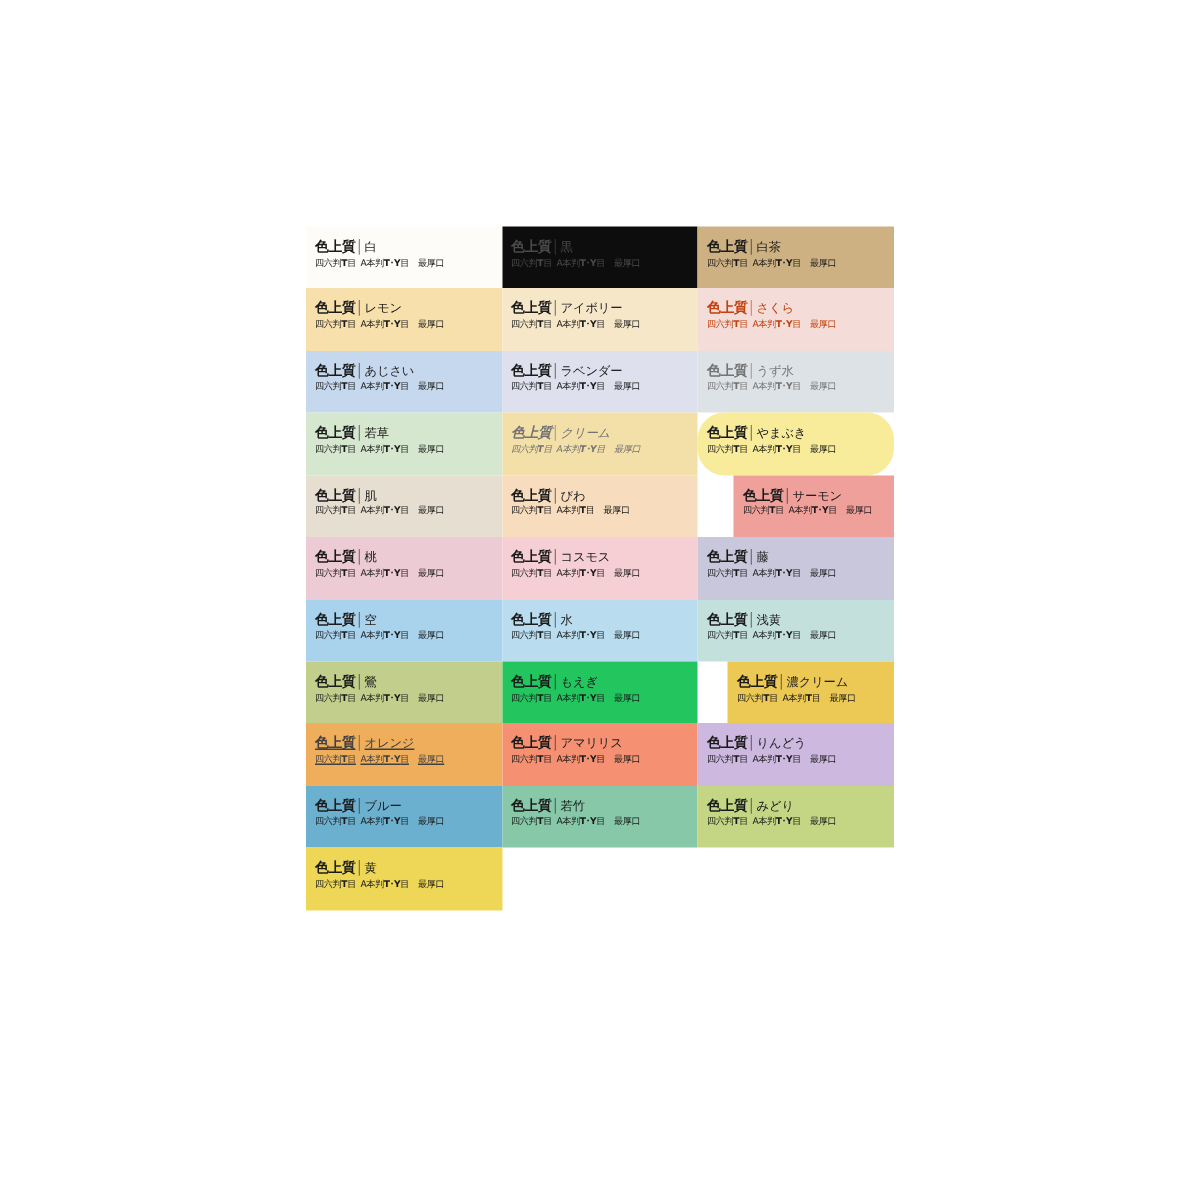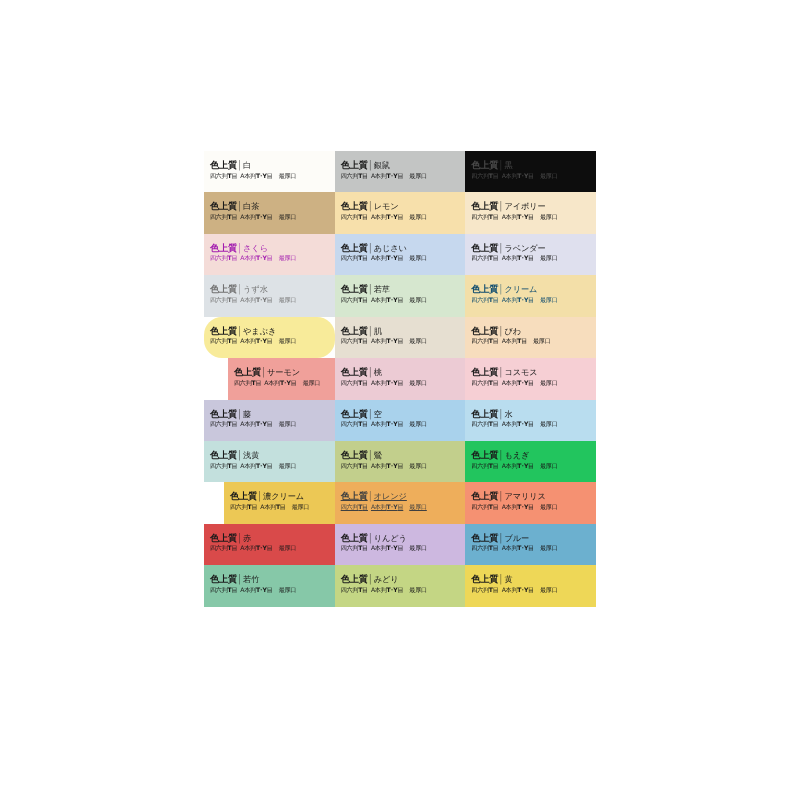--- a/index.html
+++ b/index.html
@@ -77,61 +77,57 @@
 </style>
 </head>
 <body>
 
 <div id="page">
   <div id="swatch-grid">
       <div class="swatch" style="background: rgb(253, 252, 248); color: rgb(26, 26, 26);">
         <div class="swatch-title"><span class="brand">色上質</span><span class="sep">|</span><span class="cname">白</span></div>
         <span class="swatch-sub"><span>四六判</span><span class="bd">T</span><span>目</span><span class="gap"></span><span>A本判</span><span class="bd">T･Y</span><span>目</span><span class="gap"></span><span class="gap"></span><span>最厚口</span></span>
       </div>
-      <div class="swatch" style="background: rgb(195, 197, 196); color: rgb(26, 26, 26);">
-        <div class="swatch-title"><span class="brand">色上質</span><span class="sep">|</span><span class="cname">銀鼠</span></div>
-        <span class="swatch-sub"><span>四六判</span><span class="bd">T</span><span>目</span><span class="gap"></span><span>A本判</span><span class="bd">T･Y</span><span>目</span><span class="gap"></span><span class="gap"></span><span>最厚口</span></span>
-      </div>
       <div class="swatch" style="background: rgb(13, 13, 13); color: rgb(74, 74, 74);">
         <div class="swatch-title"><span class="brand">色上質</span><span class="sep">|</span><span class="cname">黒</span></div>
         <span class="swatch-sub"><span>四六判</span><span class="bd">T</span><span>目</span><span class="gap"></span><span>A本判</span><span class="bd">T･Y</span><span>目</span><span class="gap"></span><span class="gap"></span><span>最厚口</span></span>
       </div>
       <div class="swatch" style="background: rgb(205, 177, 131); color: rgb(26, 26, 26);">
         <div class="swatch-title"><span class="brand">色上質</span><span class="sep">|</span><span class="cname">白茶</span></div>
         <span class="swatch-sub"><span>四六判</span><span class="bd">T</span><span>目</span><span class="gap"></span><span>A本判</span><span class="bd">T･Y</span><span>目</span><span class="gap"></span><span class="gap"></span><span>最厚口</span></span>
       </div>
       <div class="swatch" style="background: rgb(247, 224, 171); color: rgb(26, 26, 26);">
         <div class="swatch-title"><span class="brand">色上質</span><span class="sep">|</span><span class="cname">レモン</span></div>
         <span class="swatch-sub"><span>四六判</span><span class="bd">T</span><span>目</span><span class="gap"></span><span>A本判</span><span class="bd">T･Y</span><span>目</span><span class="gap"></span><span class="gap"></span><span>最厚口</span></span>
       </div>
       <div class="swatch" style="background: rgb(247, 231, 201); color: rgb(26, 26, 26);">
         <div class="swatch-title"><span class="brand">色上質</span><span class="sep">|</span><span class="cname">アイボリー</span></div>
         <span class="swatch-sub"><span>四六判</span><span class="bd">T</span><span>目</span><span class="gap"></span><span>A本判</span><span class="bd">T･Y</span><span>目</span><span class="gap"></span><span class="gap"></span><span>最厚口</span></span>
       </div>
-      <div class="swatch" style="background: rgb(244, 220, 216); color: #a21caf;">
+      <div class="swatch" style="background: rgb(244, 220, 216); color: #c2410c;">
         <div class="swatch-title"><span class="brand">色上質</span><span class="sep">|</span><span class="cname">さくら</span></div>
         <span class="swatch-sub"><span>四六判</span><span class="bd">T</span><span>目</span><span class="gap"></span><span>A本判</span><span class="bd">T･Y</span><span>目</span><span class="gap"></span><span class="gap"></span><span>最厚口</span></span>
       </div>
       <div class="swatch" style="background: rgb(198, 216, 238); color: rgb(26, 26, 26);">
         <div class="swatch-title"><span class="brand">色上質</span><span class="sep">|</span><span class="cname">あじさい</span></div>
         <span class="swatch-sub"><span>四六判</span><span class="bd">T</span><span>目</span><span class="gap"></span><span>A本判</span><span class="bd">T･Y</span><span>目</span><span class="gap"></span><span class="gap"></span><span>最厚口</span></span>
       </div>
       <div class="swatch" style="background: rgb(223, 224, 238); color: rgb(26, 26, 26);">
         <div class="swatch-title"><span class="brand">色上質</span><span class="sep">|</span><span class="cname">ラベンダー</span></div>
         <span class="swatch-sub"><span>四六判</span><span class="bd">T</span><span>目</span><span class="gap"></span><span>A本判</span><span class="bd">T･Y</span><span>目</span><span class="gap"></span><span class="gap"></span><span>最厚口</span></span>
       </div>
       <div class="swatch" style="background: rgb(221, 226, 230); color: #737373;">
         <div class="swatch-title"><span class="brand">色上質</span><span class="sep">|</span><span class="cname">うず水</span></div>
         <span class="swatch-sub"><span>四六判</span><span class="bd">T</span><span>目</span><span class="gap"></span><span>A本判</span><span class="bd">T･Y</span><span>目</span><span class="gap"></span><span class="gap"></span><span>最厚口</span></span>
       </div>
       <div class="swatch" style="background: rgb(214, 231, 207); color: rgb(26, 26, 26);">
         <div class="swatch-title"><span class="brand">色上質</span><span class="sep">|</span><span class="cname">若草</span></div>
         <span class="swatch-sub"><span>四六判</span><span class="bd">T</span><span>目</span><span class="gap"></span><span>A本判</span><span class="bd">T･Y</span><span>目</span><span class="gap"></span><span class="gap"></span><span>最厚口</span></span>
       </div>
-      <div class="swatch" style="background: rgb(243, 223, 168); color: #0c4a6e;">
+      <div class="swatch" style="background: rgb(243, 223, 168); color: #737373; font-style: italic;">
         <div class="swatch-title"><span class="brand">色上質</span><span class="sep">|</span><span class="cname">クリーム</span></div>
         <span class="swatch-sub"><span>四六判</span><span class="bd">T</span><span>目</span><span class="gap"></span><span>A本判</span><span class="bd">T･Y</span><span>目</span><span class="gap"></span><span class="gap"></span><span>最厚口</span></span>
       </div>
       <div class="swatch" style="background: rgb(248, 235, 154); color: rgb(26, 26, 26); border-radius: 18px;">
         <div class="swatch-title"><span class="brand">色上質</span><span class="sep">|</span><span class="cname">やまぶき</span></div>
         <span class="swatch-sub"><span>四六判</span><span class="bd">T</span><span>目</span><span class="gap"></span><span>A本判</span><span class="bd">T･Y</span><span>目</span><span class="gap"></span><span class="gap"></span><span>最厚口</span></span>
       </div>
       <div class="swatch" style="background: rgb(230, 223, 209); color: rgb(26, 26, 26);">
         <div class="swatch-title"><span class="brand">色上質</span><span class="sep">|</span><span class="cname">肌</span></div>
         <span class="swatch-sub"><span>四六判</span><span class="bd">T</span><span>目</span><span class="gap"></span><span>A本判</span><span class="bd">T･Y</span><span>目</span><span class="gap"></span><span class="gap"></span><span>最厚口</span></span>
@@ -179,24 +175,20 @@
       <div class="swatch" style="background: rgb(236, 200, 85); color: rgb(26, 26, 26); margin-left: 20px;">
         <div class="swatch-title"><span class="brand">色上質</span><span class="sep">|</span><span class="cname">濃クリーム</span></div>
         <span class="swatch-sub"><span>四六判</span><span class="bd">T</span><span>目</span><span class="gap"></span><span>A本判</span><span class="bd">T</span><span>目</span><span class="gap"></span><span class="gap"></span><span>最厚口</span></span>
       </div>
       <div class="swatch" style="background: rgb(238, 174, 91); color: #404040; text-decoration: underline;">
         <div class="swatch-title"><span class="brand">色上質</span><span class="sep">|</span><span class="cname">オレンジ</span></div>
         <span class="swatch-sub"><span>四六判</span><span class="bd">T</span><span>目</span><span class="gap"></span><span>A本判</span><span class="bd">T･Y</span><span>目</span><span class="gap"></span><span class="gap"></span><span>最厚口</span></span>
       </div>
       <div class="swatch" style="background: rgb(245, 145, 114); color: rgb(26, 26, 26);">
         <div class="swatch-title"><span class="brand">色上質</span><span class="sep">|</span><span class="cname">アマリリス</span></div>
-        <span class="swatch-sub"><span>四六判</span><span class="bd">T</span><span>目</span><span class="gap"></span><span>A本判</span><span class="bd">T･Y</span><span>目</span><span class="gap"></span><span class="gap"></span><span>最厚口</span></span>
-      </div>
-      <div class="swatch" style="background: rgb(217, 74, 74); color: rgb(26, 26, 26);">
-        <div class="swatch-title"><span class="brand">色上質</span><span class="sep">|</span><span class="cname">赤</span></div>
         <span class="swatch-sub"><span>四六判</span><span class="bd">T</span><span>目</span><span class="gap"></span><span>A本判</span><span class="bd">T･Y</span><span>目</span><span class="gap"></span><span class="gap"></span><span>最厚口</span></span>
       </div>
       <div class="swatch" style="background: rgb(205, 184, 224); color: rgb(26, 26, 26);">
         <div class="swatch-title"><span class="brand">色上質</span><span class="sep">|</span><span class="cname">りんどう</span></div>
         <span class="swatch-sub"><span>四六判</span><span class="bd">T</span><span>目</span><span class="gap"></span><span>A本判</span><span class="bd">T･Y</span><span>目</span><span class="gap"></span><span class="gap"></span><span>最厚口</span></span>
       </div>
       <div class="swatch" style="background: rgb(108, 176, 207); color: rgb(26, 26, 26);">
         <div class="swatch-title"><span class="brand">色上質</span><span class="sep">|</span><span class="cname">ブルー</span></div>
         <span class="swatch-sub"><span>四六判</span><span class="bd">T</span><span>目</span><span class="gap"></span><span>A本判</span><span class="bd">T･Y</span><span>目</span><span class="gap"></span><span class="gap"></span><span>最厚口</span></span>
       </div>

